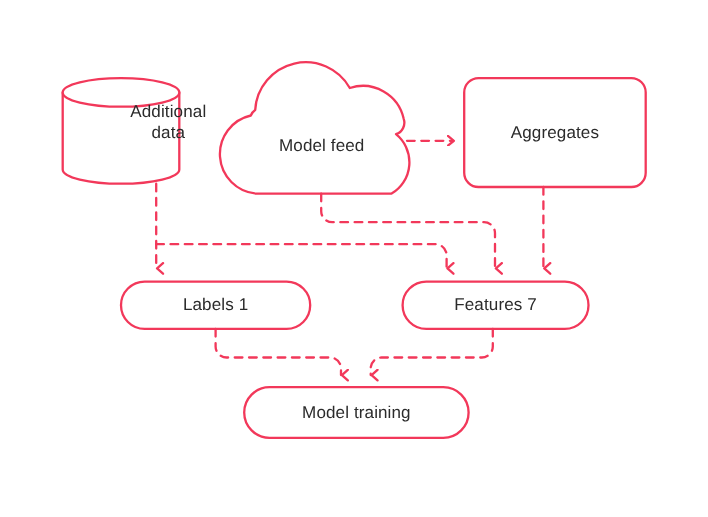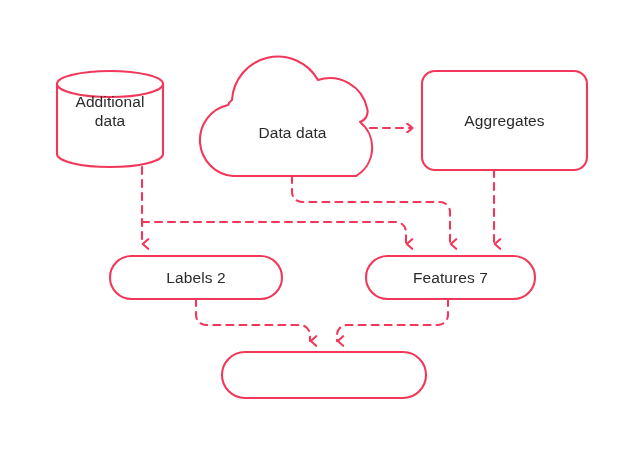--- a/index.html
+++ b/index.html
@@ -99,31 +99,32 @@
 
         <path d="M494,170 L494,244" marker-end="url(#arrow-down)"></path>
 
         <path d="M196,299 L196,315 A10,10 0 0 0 206,325 L300,325 A10,10 0 0 1 310,335 L310,341" marker-end="url(#arrow-down)"></path>
 
         <path d="M448,299 L448,315 A10,10 0 0 1 438,325 L347,325 A10,10 0 0 0 337,335 L337,341" marker-end="url(#arrow-down)"></path>
       </g>
     </g>
   </svg>
 
-  <div class="node-label" style="left:57px; top:71px; width:106px; height:80px;">Additional
+  <div class="node-label" style="left:57px; top:71px; width:106px; height:80px;padding-left:43px;">Additional
 data</div>
 
-  <div class="node-label" style="left:200px; top:88px; width:185px; height:88px;">Data data</div>
+  <div class="node-label" style="left:200px; top:88px; width:185px; height:88px;">Model feed</div>
 
   <div class="node-label" style="left:422px; top:71px; width:165px; height:99px;text-align:center;">Aggregates</div>
 
-  <div class="node-label" style="left:110px; top:256px; width:172px; height:43px;">Labels 2</div>
+  <div class="node-label" style="left:110px; top:256px; width:172px; height:43px;">Labels 1</div>
 
   <div class="node-label" style="left:366px; top:256px; width:169px; height:43px;">Features 7</div>
 
+  <div class="node-label" style="left:222px; top:352px; width:204px; height:46px;">Model training</div>
 
   <div class="node-hit" style="left:57px; top:71px; width:106px; height:96px;"></div>
   <div class="node-hit" style="left:200px; top:68px; width:185px; height:108px;"></div>
   <div class="node-hit" style="left:422px; top:71px; width:165px; height:99px;"></div>
   <div class="node-hit" style="left:110px; top:256px; width:172px; height:43px;"></div>
   <div class="node-hit" style="left:366px; top:256px; width:169px; height:43px;"></div>
   <div class="node-hit" style="left:222px; top:352px; width:204px; height:46px;"></div>
 
 </div>
 

